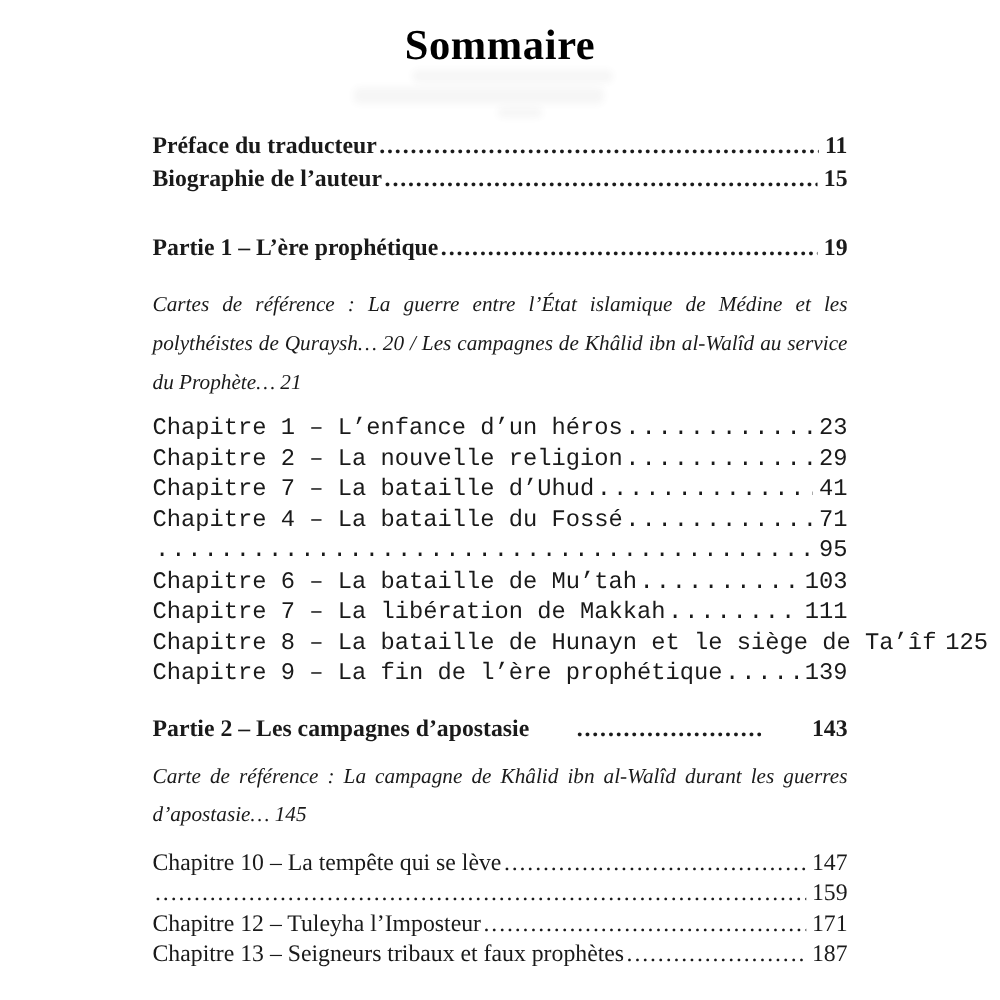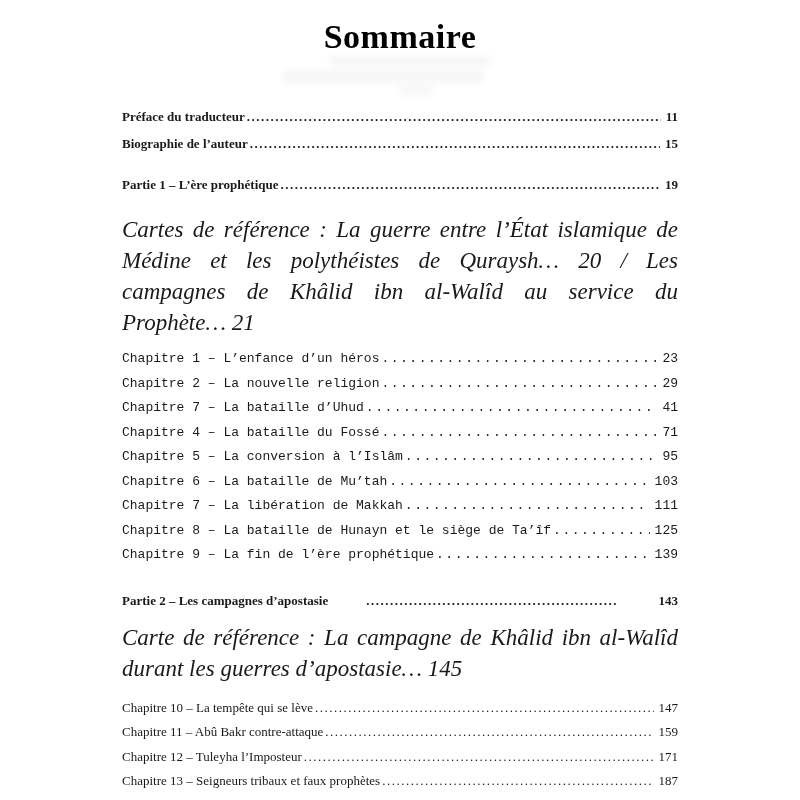--- a/index.html
+++ b/index.html
@@ -34,43 +34,43 @@
     filter:blur(3px);
     border-radius:4px;
   }
   .wm1{left:330px;top:56px;width:160px;height:10px;}
   .wm2{left:283px;top:70px;width:200px;height:13px;}
   .wm3{left:398px;top:86px;width:36px;height:8px;}
 
   .row{
     display:flex;
     align-items:baseline;
-    font-size:13px;
+    font-size:19px;
     line-height:24.5px;
     white-space:nowrap;
   }
   .row .label{flex:0 0 auto;}
   .dots{
     flex:1 1 auto;
     min-width:0;
     overflow:hidden;
     letter-spacing:1.5px;
     padding-left:2px;
   }
   .pg{flex:0 0 auto;margin-left:5px;}
   .bold{font-weight:bold;}
 
   .front{margin-top:47px;}
   .front .row{line-height:27px;}
   .heading{line-height:26px;}
-  .heading1{margin-top:15px;}
+  .heading1{margin-top:29px;}
   .heading2{margin-top:20px;gap:36px;}
   .note{
     font-style:italic;
-    font-size:23px;
+    font-size:17px;
     line-height:31px;
     text-align:justify;
   }
   .note1{margin-top:16px;}
   .note2{margin-top:8px;}
   .chapters1{margin-top:9px;font-family:Liberation Mono, monospace;}
   .chapters2{margin-top:12px;}
 </style>
 </head>
 <body>
@@ -123,21 +123,20 @@
         <span class="label">Chapitre 7 – La bataille d’Uhud</span>
         <span class="dots">......................................................................................................................................................</span>
         <span class="pg">41</span>
       </div>
       <div class="row">
         <span class="label">Chapitre 4 – La bataille du Fossé</span>
         <span class="dots">......................................................................................................................................................</span>
         <span class="pg">71</span>
       </div>
       <div class="row">
-        <span class="label">Chapitre 5 – La conversion à l’Islâm</span>
         <span class="dots">......................................................................................................................................................</span>
         <span class="pg">95</span>
       </div>
       <div class="row">
         <span class="label">Chapitre 6 – La bataille de Mu’tah</span>
         <span class="dots">......................................................................................................................................................</span>
         <span class="pg">103</span>
       </div>
       <div class="row">
         <span class="label">Chapitre 7 – La libération de Makkah</span>
@@ -164,21 +163,20 @@
 
     <div class="note note2">Carte de référence : La campagne de Khâlid ibn al-Walîd durant les guerres d’apostasie… 145</div>
 
     <div class="chapters2">
       <div class="row">
         <span class="label">Chapitre 10 – La tempête qui se lève</span>
         <span class="dots">......................................................................................................................................................</span>
         <span class="pg">147</span>
       </div>
       <div class="row">
-        <span class="label">Chapitre 11 – Abû Bakr contre-attaque</span>
         <span class="dots">......................................................................................................................................................</span>
         <span class="pg">159</span>
       </div>
       <div class="row">
         <span class="label">Chapitre 12 – Tuleyha l’Imposteur</span>
         <span class="dots">......................................................................................................................................................</span>
         <span class="pg">171</span>
       </div>
       <div class="row">
         <span class="label">Chapitre 13 – Seigneurs tribaux et faux prophètes</span>

